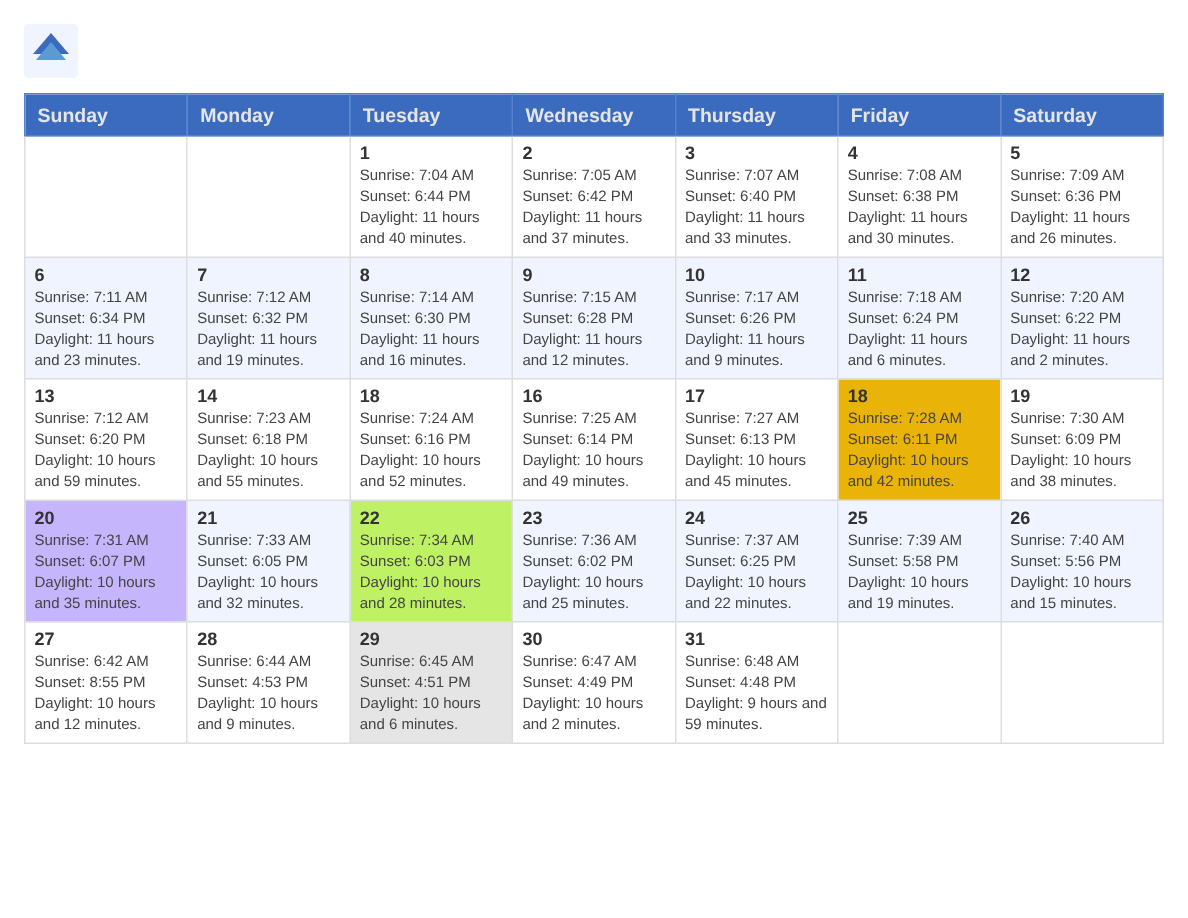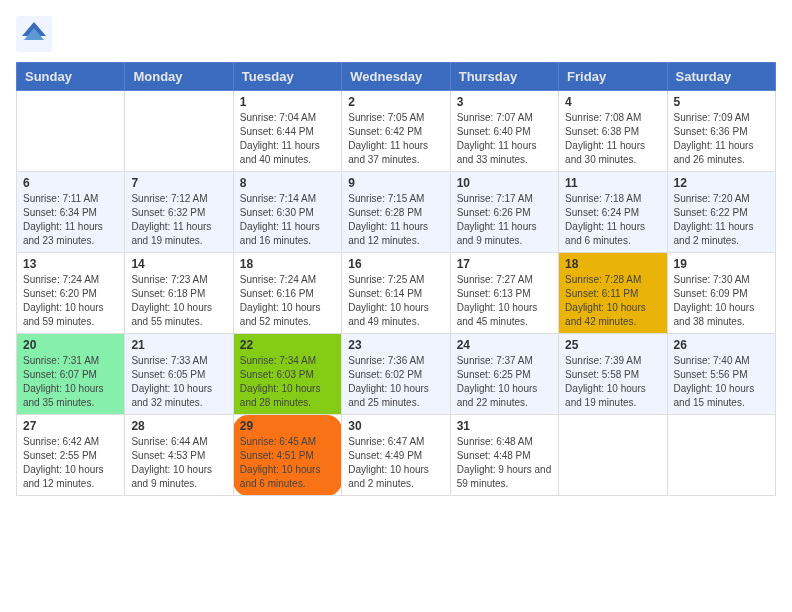--- a/index.html
+++ b/index.html
@@ -198,21 +198,21 @@
         <td style="background: rgb(240, 244, 255);">
           <div class="day-num">12</div>
           <div class="day-info">Sunrise: 7:20 AM
 Sunset: 6:22 PM
 Daylight: 11 hours and 2 minutes.</div>
         </td>
       </tr>
       <tr>
         <td style="background: rgb(255, 255, 255);">
           <div class="day-num">13</div>
-          <div class="day-info">Sunrise: 7:24 AM
+          <div class="day-info">Sunrise: 7:12 AM
 Sunset: 6:20 PM
 Daylight: 10 hours and 59 minutes.</div>
         </td>
         <td style="background: rgb(255, 255, 255); margin-left: 33px;">
           <div class="day-num">14</div>
           <div class="day-info">Sunrise: 7:23 AM
 Sunset: 6:18 PM
 Daylight: 10 hours and 55 minutes.</div>
         </td>
         <td style="background: rgb(255, 255, 255);">
@@ -240,33 +240,33 @@
 Daylight: 10 hours and 42 minutes.</div>
         </td>
         <td style="background: rgb(255, 255, 255);">
           <div class="day-num">19</div>
           <div class="day-info">Sunrise: 7:30 AM
 Sunset: 6:09 PM
 Daylight: 10 hours and 38 minutes.</div>
         </td>
       </tr>
       <tr>
-        <td style="background: #86efac;">
+        <td style="background: #c4b5fd;">
           <div class="day-num">20</div>
           <div class="day-info">Sunrise: 7:31 AM
 Sunset: 6:07 PM
 Daylight: 10 hours and 35 minutes.</div>
         </td>
         <td style="background: rgb(240, 244, 255); margin-top: 23px;">
           <div class="day-num">21</div>
           <div class="day-info">Sunrise: 7:33 AM
 Sunset: 6:05 PM
 Daylight: 10 hours and 32 minutes.</div>
         </td>
-        <td style="background: #84cc16;">
+        <td style="background: #bef264;">
           <div class="day-num">22</div>
           <div class="day-info">Sunrise: 7:34 AM
 Sunset: 6:03 PM
 Daylight: 10 hours and 28 minutes.</div>
         </td>
         <td style="background: rgb(240, 244, 255);">
           <div class="day-num">23</div>
           <div class="day-info">Sunrise: 7:36 AM
 Sunset: 6:02 PM
 Daylight: 10 hours and 25 minutes.</div>
@@ -287,30 +287,30 @@
           <div class="day-num">26</div>
           <div class="day-info">Sunrise: 7:40 AM
 Sunset: 5:56 PM
 Daylight: 10 hours and 15 minutes.</div>
         </td>
       </tr>
       <tr>
         <td style="background: rgb(255, 255, 255);">
           <div class="day-num">27</div>
           <div class="day-info">Sunrise: 6:42 AM
-Sunset: 2:55 PM
+Sunset: 8:55 PM
 Daylight: 10 hours and 12 minutes.</div>
         </td>
         <td style="background: rgb(255, 255, 255); margin-left: 34px;">
           <div class="day-num">28</div>
           <div class="day-info">Sunrise: 6:44 AM
 Sunset: 4:53 PM
 Daylight: 10 hours and 9 minutes.</div>
         </td>
-        <td style="background: #f97316; border-radius: 15px;">
+        <td style="background: #e5e5e5;">
           <div class="day-num">29</div>
           <div class="day-info">Sunrise: 6:45 AM
 Sunset: 4:51 PM
 Daylight: 10 hours and 6 minutes.</div>
         </td>
         <td style="background: rgb(255, 255, 255);">
           <div class="day-num">30</div>
           <div class="day-info">Sunrise: 6:47 AM
 Sunset: 4:49 PM
 Daylight: 10 hours and 2 minutes.</div>

